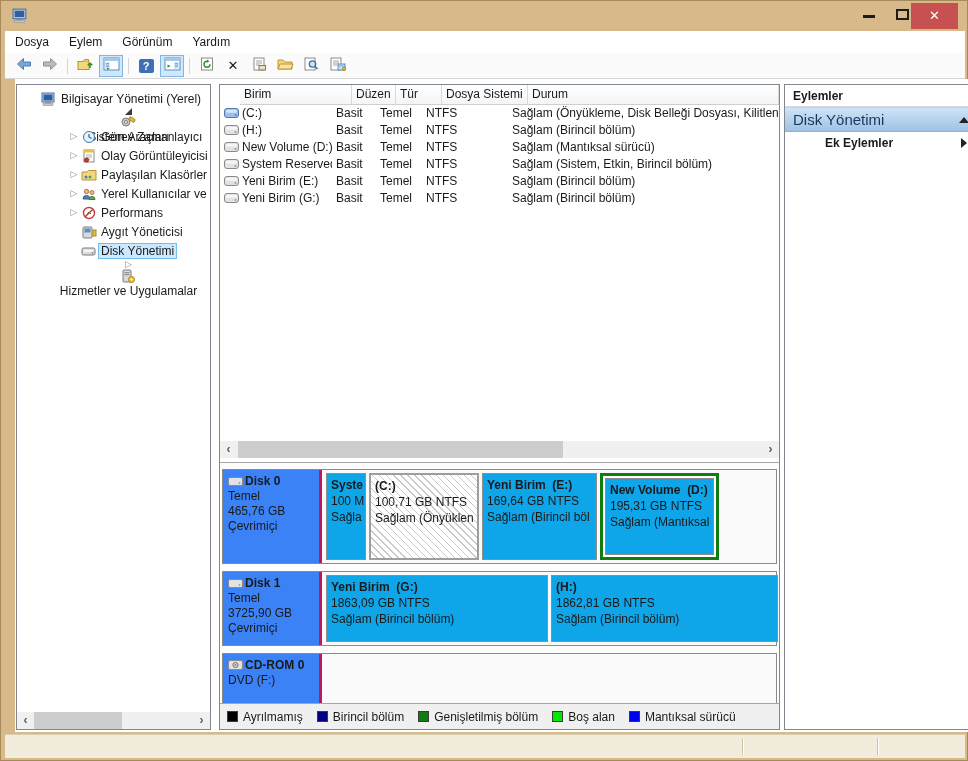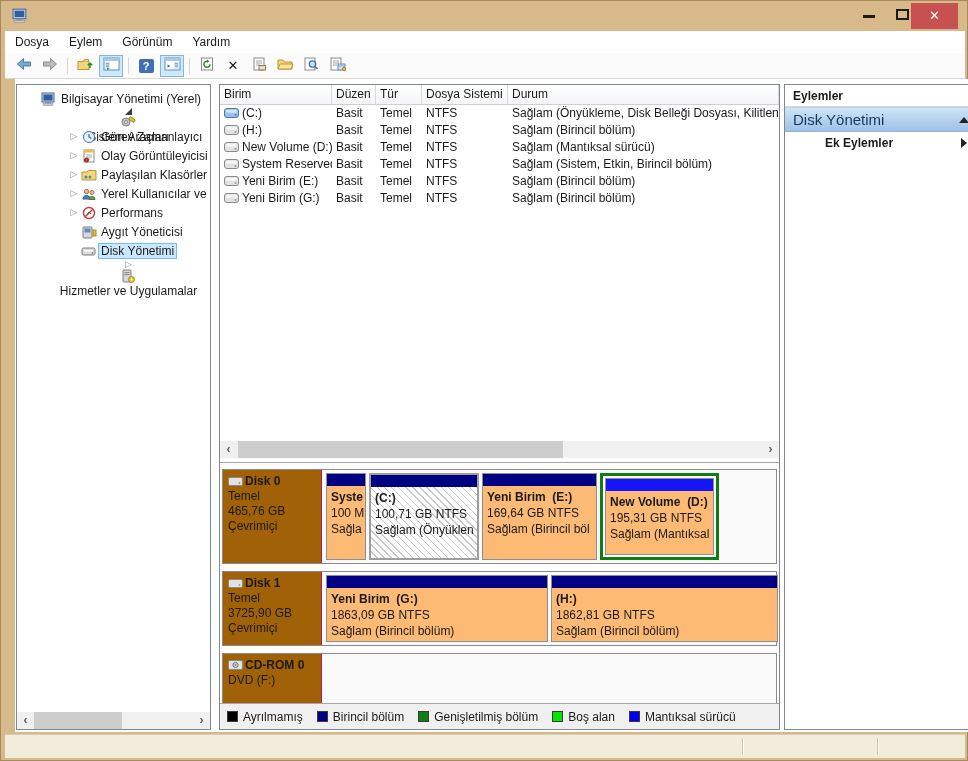--- a/index.html
+++ b/index.html
@@ -44,40 +44,40 @@
   .ind1 { padding-left:10px; } .ind2 { padding-left:30px;flex-direction:column; } .ind3 { padding-left:50px; }
 
   
   .hscroll { position:absolute; height:17px; background:#f0f0f0; display:flex; align-items:stretch; }
   .sb-arrow { width:17px; text-align:center; line-height:17px; color:#5a5a5a; font-weight:bold; font-size:12px; flex:none; }
   .sb-track { position:relative; flex:1; }
   .sb-thumb { position:absolute; top:0; height:17px; background:#cdcdcd; }
 
   
   .center-pane { left:204px; top:5px; width:561px; height:646px; display:flex; flex-direction:column; overflow:hidden; }
-  .vhead { display:flex; height:20px; background:linear-gradient(#ffffff,#f4f5f7); border-bottom:1px solid #cfcfcf; flex:none; }
+  .vhead { display:flex; height:20px; background:linear-gradient(#ffffff,#f4f5f7); border-bottom:1px solid #cfcfcf; flex:none;margin-left:20px; }
   .hcell { padding:2px 4px; border-right:1px solid #d9d9d9; overflow:hidden; white-space:nowrap; }
   .c-birim{width:112px;flex:none;} .c-duzen{width:44px;flex:none;} .c-tur{width:46px;flex:none;} .c-fs{width:86px;flex:none;} .c-durum{flex:1;}
   .vrows { flex:none; }
   .vrow { display:flex; height:17px; line-height:17px; }
   .vcell { padding:0 4px; overflow:hidden; white-space:nowrap; flex:none; }
   .vcell svg { vertical-align:-1px; margin-right:3px; }
   .table-filler { flex:1; }
   .table-hscroll { position:relative; flex:none; height:17px; background:#f0f0f0; display:flex; }
   .splitter { height:5px; background:#fff; border-bottom:1px solid #a6a6a6; flex:none; }
 
   
   .diskview { flex:1; background:#fdfdfd; padding:6px 2px 0 2px; overflow:hidden; }
   .drow { display:flex; border:1px solid #8a8a8a; background:#fafafa; margin-bottom:7px; }
   .drow.h95{height:95px;} .drow.h93{height:75px;}
-  .dinfo { width:99px; flex:none; background:#a16207; border-right:1px solid #be185d; padding:4px 5px; overflow:hidden; }
+  .dinfo { width:99px; flex:none; background:#3b82f6; border-right:3px solid #be185d; padding:4px 5px; overflow:hidden; }
   .dinfo .dname { font-weight:bold; white-space:nowrap; }
   .dinfo div { line-height:15px; white-space:nowrap; }
   .parts { position:relative; flex:1; display:flex; padding:3px 0 3px 4px; gap:3px; }
-  .part { border:1px solid #8e8e8e; background:#fdba74; display:flex; flex-direction:column; flex:none; }
+  .part { border:1px solid #8e8e8e; background:#0ea5e9; display:flex; flex-direction:row; flex:none; }
   .part .bar { height:12px; flex:none; }
   .pbody { flex:1; padding:3px 4px 0; overflow:hidden; }
   .pbody div { white-space:pre; line-height:16px; }
   .pname { font-weight:bold; }
   .part.hatch { border:2px solid #9e9e9e; }
   .part.hatch .pbody { background:repeating-linear-gradient(45deg,#ffffff 0 4px,#c8c8c8 4px 5px); }
   .extended { border:3px solid #0f7d0f; background:#fff; padding:2px; display:flex; flex:none; }
   .extended .part { flex:1; }
   .w40{width:40px;} .w110{width:110px;} .w115{width:115px;} .wext{width:119px;} .w222{width:222px;} .w227{width:227px;}
 

